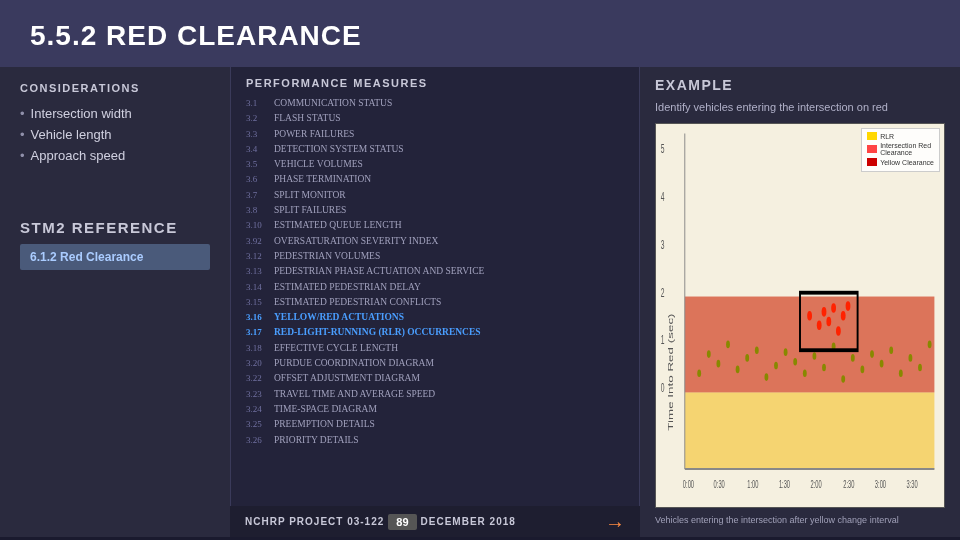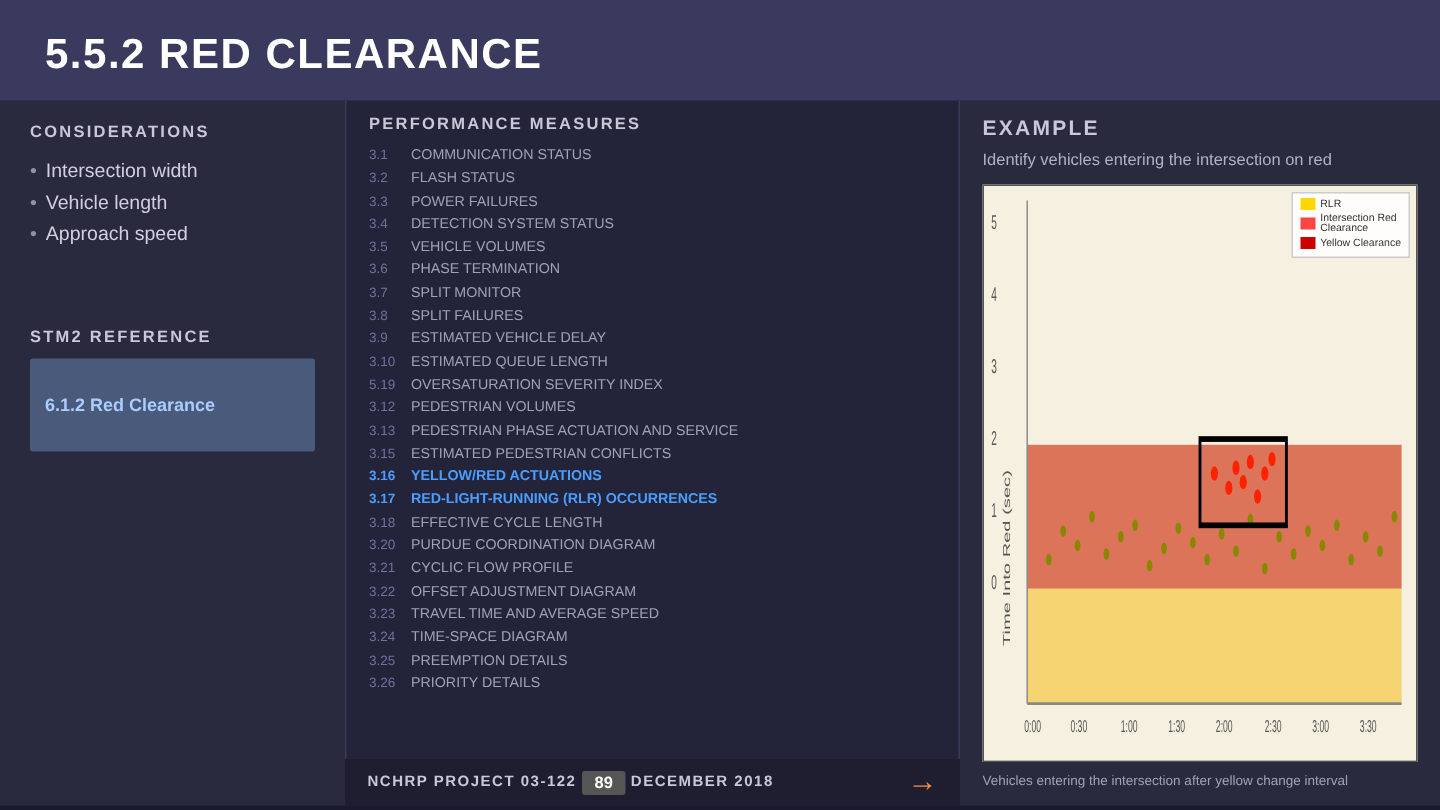--- a/index.html
+++ b/index.html
@@ -64,33 +64,33 @@
     }
 
     .considerations-list li::before {
       content: "•";
       margin-right: 6px;
       color: #9090aa;
     }
 
     .stm2-label {
       color: #c8c8d8;
-      font-size: 11px;
+      font-size: 15px;
       font-weight: bold;
       letter-spacing: 1.5px;
       margin-top: auto;
       margin-bottom: 8px;
       text-transform: uppercase;
     }
 
     .ref-link {
       background: #4a5a7a;
       color: #aaccff;
       font-size: 12px;
-      padding: 24px 10px;
+      padding: 6px 10px;
       border-radius: 2px;
       cursor: pointer;
     }
 
     .ref-link span {
       font-weight: bold;
     }
 
     
     .middle-panel {
@@ -115,20 +115,21 @@
       list-style: none;
     }
 
     .measure-item {
       display: flex;
       align-items: flex-start;
       margin-bottom: 2px;
       font-size: 9.5px;
       color: #a0a0bc;
       line-height: 1.4;
+      font-family: Liberation Serif, serif;
     }
 
     .measure-item.highlighted {
       color: #4a9eff;
       font-weight: bold;
     }
 
     .measure-num {
       min-width: 28px;
       color: #7070a0;
@@ -320,62 +321,58 @@
             </li>
             <li class="measure-item">
               <span class="measure-num">3.7</span>
               <span class="measure-text">SPLIT MONITOR</span>
             </li>
             <li class="measure-item">
               <span class="measure-num">3.8</span>
               <span class="measure-text">SPLIT FAILURES</span>
             </li>
             <li class="measure-item">
-              <span class="measure-num">3.9</span>
-              <span class="measure-text">ESTIMATED VEHICLE DELAY</span>
-            </li>
-            <li class="measure-item">
               <span class="measure-num">3.10</span>
               <span class="measure-text">ESTIMATED QUEUE LENGTH</span>
             </li>
             <li class="measure-item">
-              <span class="measure-num">5.19</span>
+              <span class="measure-num">3.92</span>
               <span class="measure-text">OVERSATURATION SEVERITY INDEX</span>
             </li>
             <li class="measure-item">
               <span class="measure-num">3.12</span>
               <span class="measure-text">PEDESTRIAN VOLUMES</span>
             </li>
             <li class="measure-item">
               <span class="measure-num">3.13</span>
               <span class="measure-text">PEDESTRIAN PHASE ACTUATION AND SERVICE</span>
+            </li>
+            <li class="measure-item">
+              <span class="measure-num">3.14</span>
+              <span class="measure-text">ESTIMATED PEDESTRIAN DELAY</span>
             </li>
             <li class="measure-item">
               <span class="measure-num">3.15</span>
               <span class="measure-text">ESTIMATED PEDESTRIAN CONFLICTS</span>
             </li>
             <li class="measure-item highlighted">
               <span class="measure-num">3.16</span>
               <span class="measure-text">YELLOW/RED ACTUATIONS</span>
             </li>
             <li class="measure-item highlighted">
               <span class="measure-num">3.17</span>
               <span class="measure-text">RED-LIGHT-RUNNING (RLR) OCCURRENCES</span>
             </li>
             <li class="measure-item">
               <span class="measure-num">3.18</span>
               <span class="measure-text">EFFECTIVE CYCLE LENGTH</span>
             </li>
             <li class="measure-item">
               <span class="measure-num">3.20</span>
               <span class="measure-text">PURDUE COORDINATION DIAGRAM</span>
-            </li>
-            <li class="measure-item">
-              <span class="measure-num">3.21</span>
-              <span class="measure-text">CYCLIC FLOW PROFILE</span>
             </li>
             <li class="measure-item">
               <span class="measure-num">3.22</span>
               <span class="measure-text">OFFSET ADJUSTMENT DIAGRAM</span>
             </li>
             <li class="measure-item">
               <span class="measure-num">3.23</span>
               <span class="measure-text">TRAVEL TIME AND AVERAGE SPEED</span>
             </li>
             <li class="measure-item">

